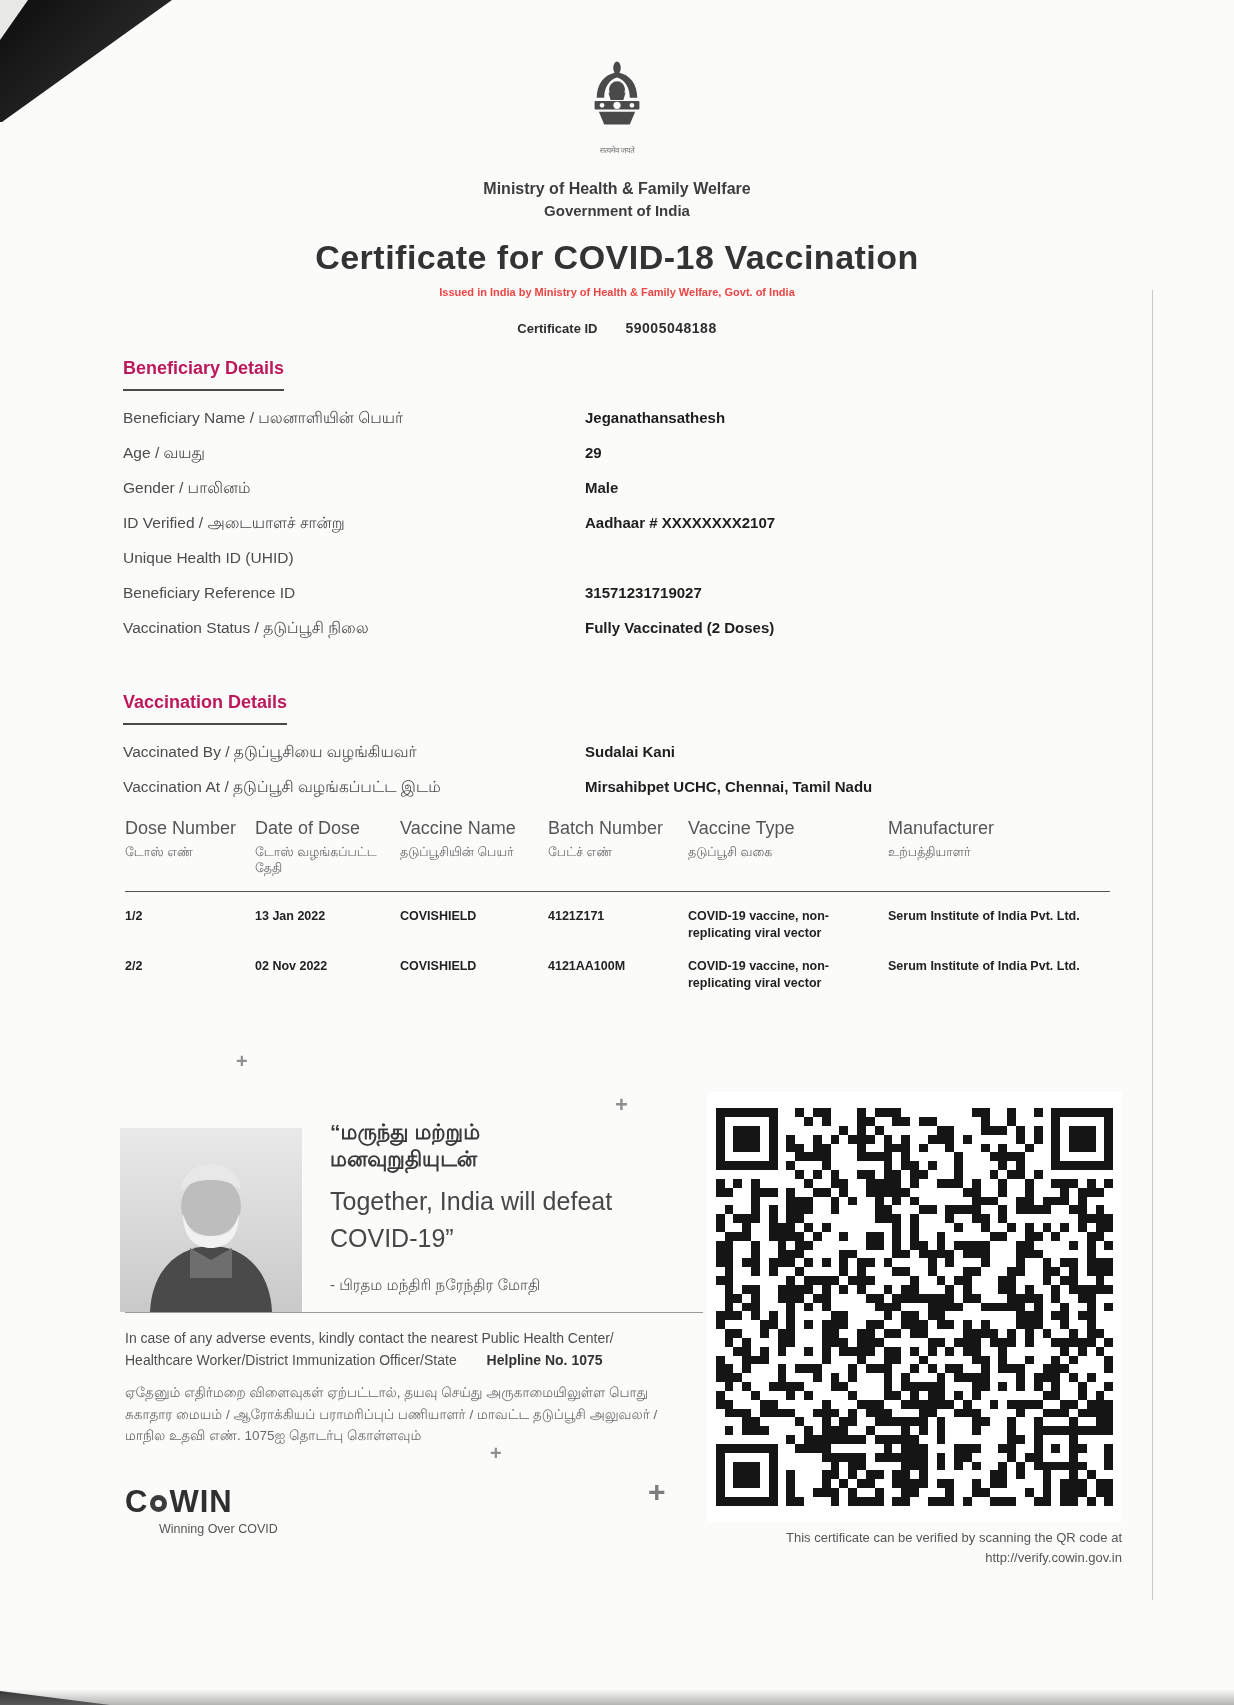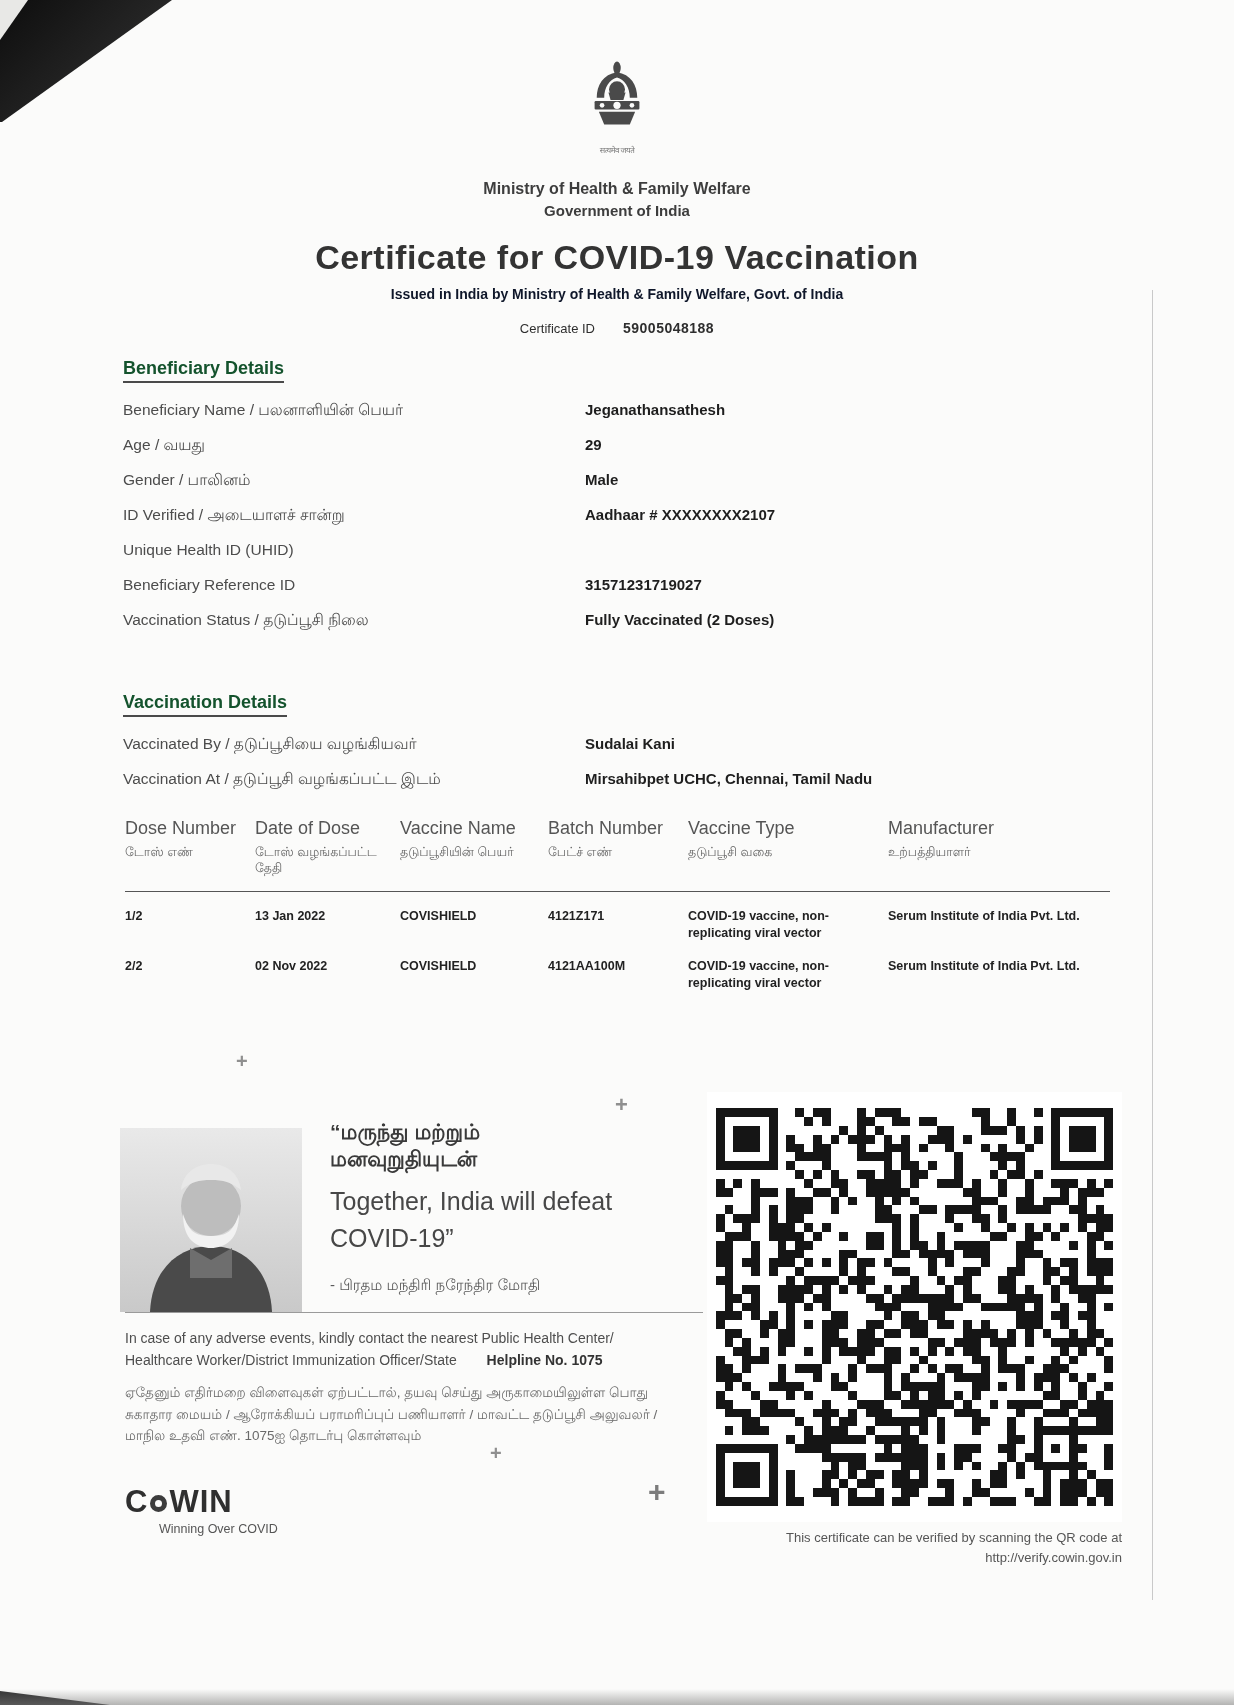--- a/index.html
+++ b/index.html
@@ -37,28 +37,28 @@
   }
   .edge-right-line {
     position:absolute; top:290px; left:1152px; width:1px; height:1310px;
     background:#c9c9c9;
   }
   
   .emblem { position:absolute; top:60px; left:0; width:100%; text-align:center; }
   .ministry { position:absolute; top:180px; width:100%; text-align:center; font-size:16px; font-weight:bold; color:#3d3d3d; }
   .government { position:absolute; top:202px; width:100%; text-align:center; font-size:15px; font-weight:bold; color:#3d3d3d; }
   .cert-title { position:absolute; top:238px; width:100%; text-align:center; font-size:34px; font-weight:bold; color:#333; letter-spacing:.5px; }
-  .cert-subtitle { position:absolute; top:286px; width:100%; text-align:center; font-size:14px; font-weight:bold; color:#0f172a; }
+  .cert-subtitle { position:absolute; top:286px; width:100%; text-align:center; font-size:11px; font-weight:bold; color:#ef4444; }
   .cert-id-row { position:absolute; top:320px; width:100%; text-align:center; font-size:13px; color:#2e2e2e; }
-  .cert-id-row .lbl { font-weight:normal; margin-right:28px; }
+  .cert-id-row .lbl { font-weight:bold; margin-right:28px; }
   .cert-id-row .val { font-weight:bold; font-size:14px; letter-spacing:.5px; }
   
   .section-heading {
-    font-size:18px; font-weight:bold; color:#14532d;
-    display:inline-block; border-bottom:2px solid #4a4a4a; padding-bottom:2px;
+    font-size:18px; font-weight:bold; color:#be185d;
+    display:inline-block; border-bottom:2px solid #4a4a4a; padding-bottom:10px;
   }
   .beneficiary { position:absolute; top:358px; left:123px; right:90px; }
   .vaccination { position:absolute; top:692px; left:123px; right:90px; }
   .fields { margin-top:18px; }
   .field-row { display:flex; height:35px; align-items:flex-start; }
   .field-label { width:462px; font-size:15.5px; color:#4c4c4c; }
   .field-value { font-size:15px; font-weight:bold; color:#1e1e1e; }
   
   .dose-table {
     position:absolute; top:818px; left:125px; width:985px;
@@ -113,21 +113,21 @@
         <circle cx="30" cy="42" r="3.4" fill="#fbfbfa"></circle>
         <circle cx="16" cy="42" r="2.2" fill="#fbfbfa"></circle>
         <circle cx="44" cy="42" r="2.2" fill="#fbfbfa"></circle>
         <path d="M13 48 L47 48 L42 60 L18 60 Z"></path>
       </g>
     </svg>
     <div class="emblem-motto">सत्यमेव जयते</div>
   </div>
   <div class="ministry">Ministry of Health &amp; Family Welfare</div>
   <div class="government">Government of India</div>
-  <div class="cert-title">Certificate for COVID-19 Vaccination</div>
+  <div class="cert-title">Certificate for COVID-18 Vaccination</div>
   <div class="cert-subtitle">Issued in India by Ministry of Health &amp; Family Welfare, Govt. of India</div>
   <div class="cert-id-row">
     <span class="lbl">Certificate ID</span><span class="val">59005048188</span>
   </div>
 
   <div class="beneficiary">
     <div class="section-heading">Beneficiary Details</div>
     <div class="fields">
       <div class="field-row">
         <div class="field-label">Beneficiary Name / பலனாளியின் பெயர்</div>

